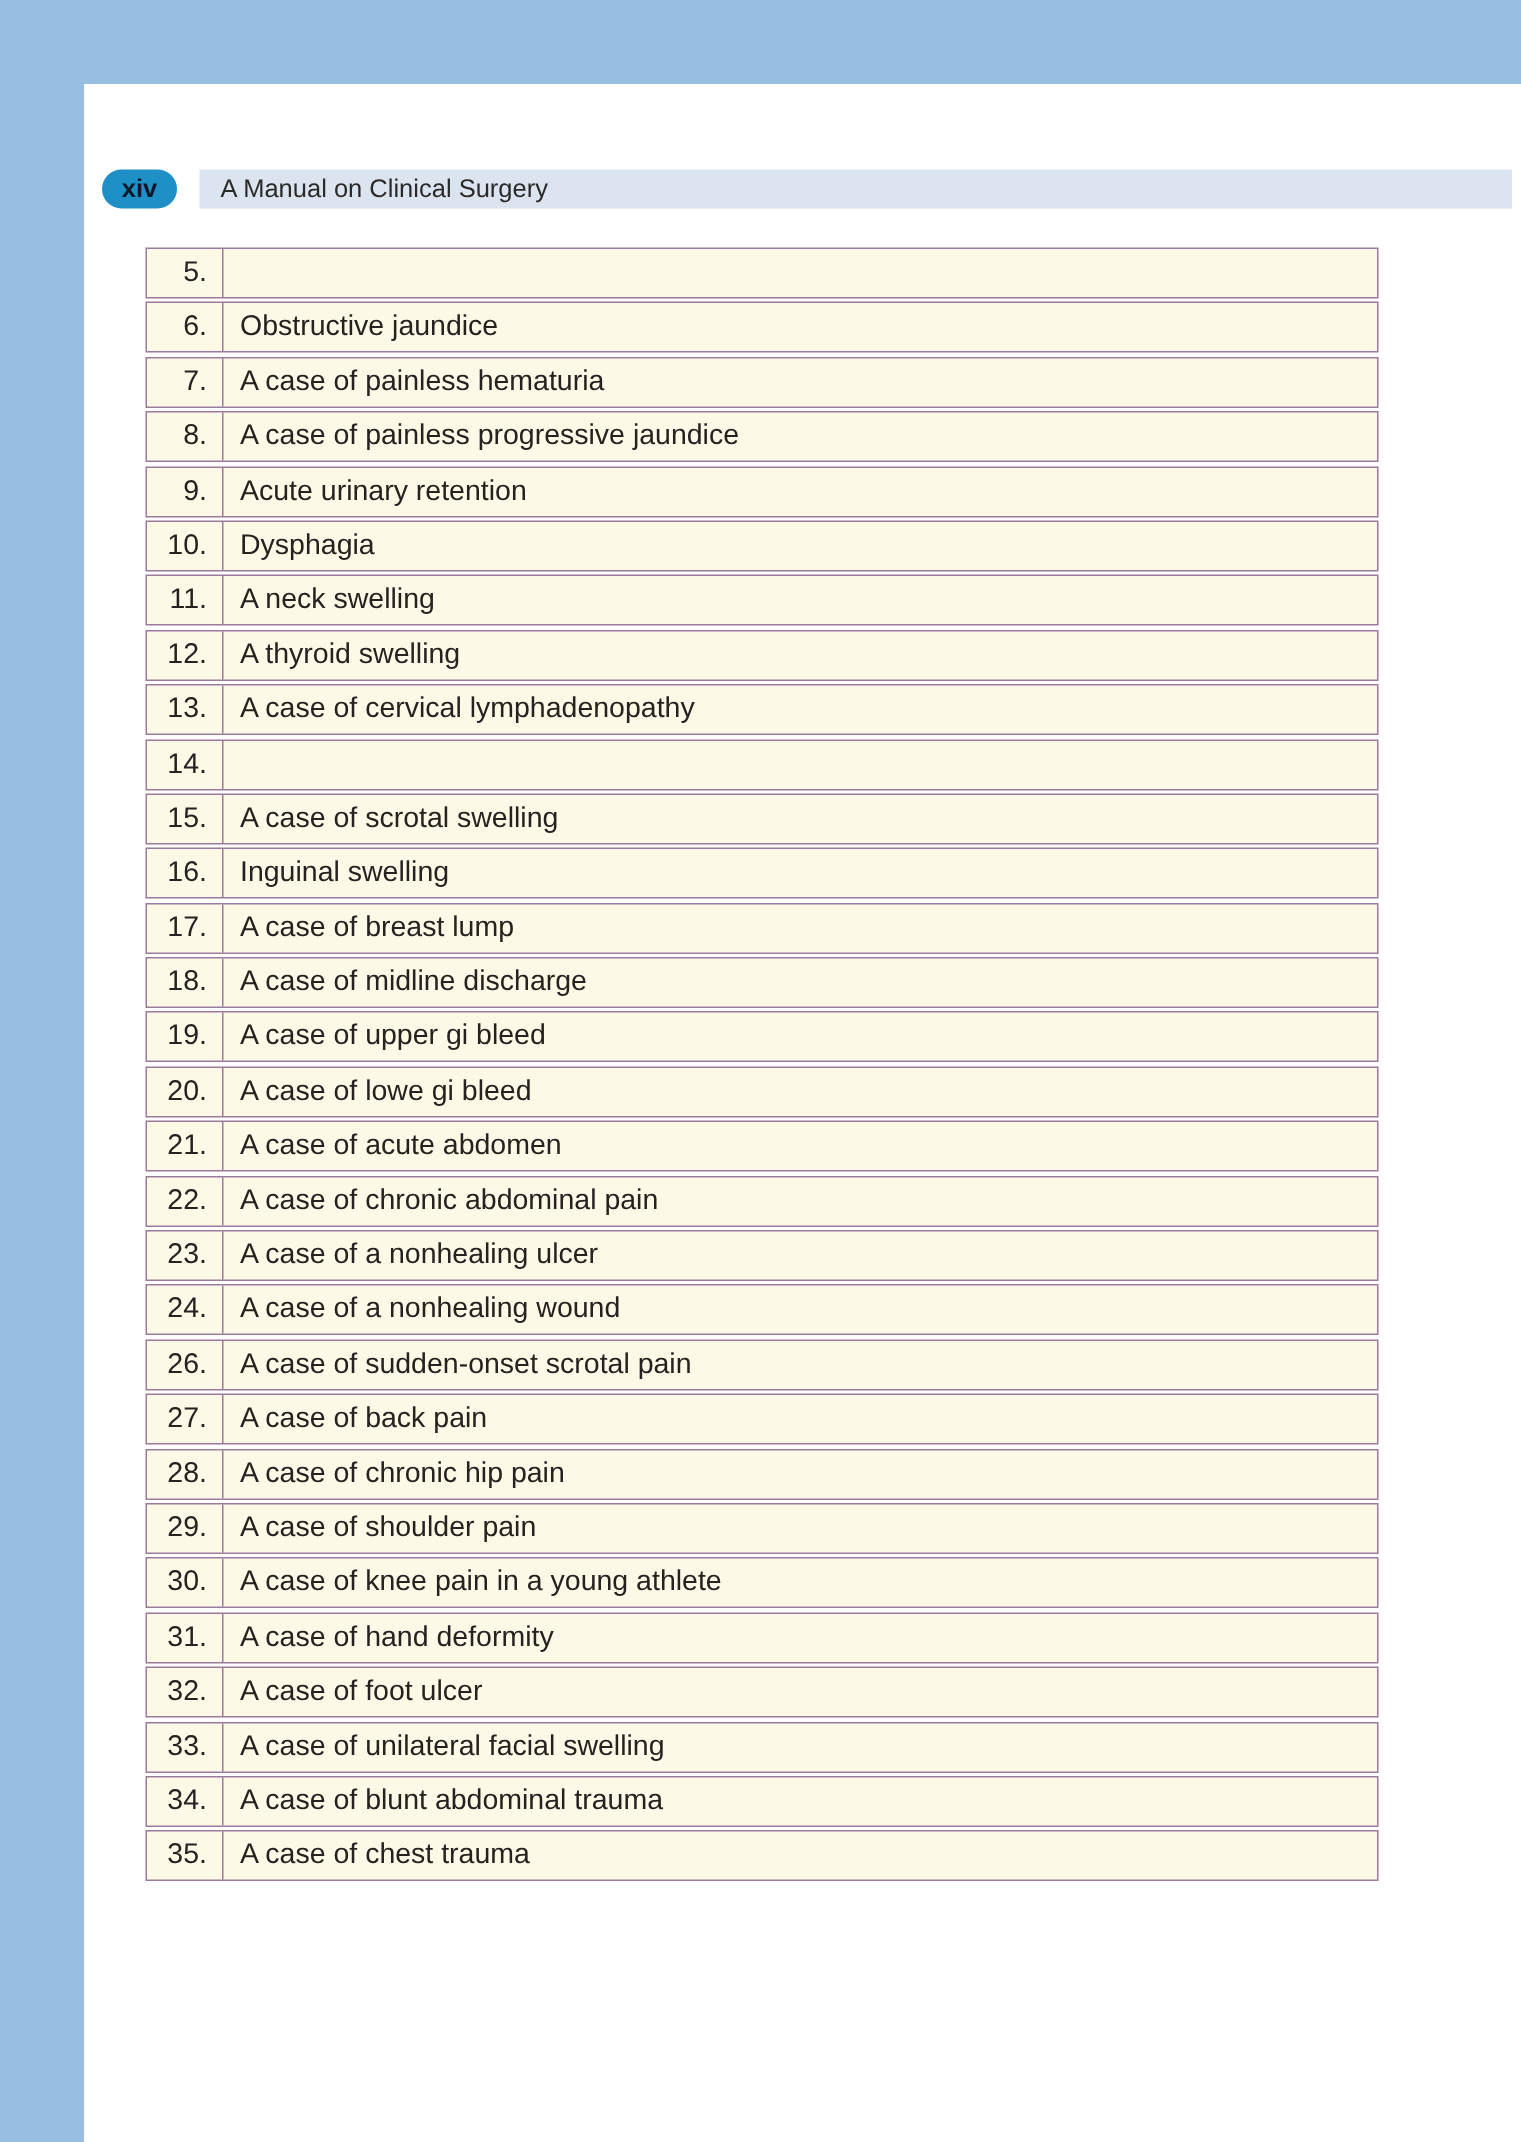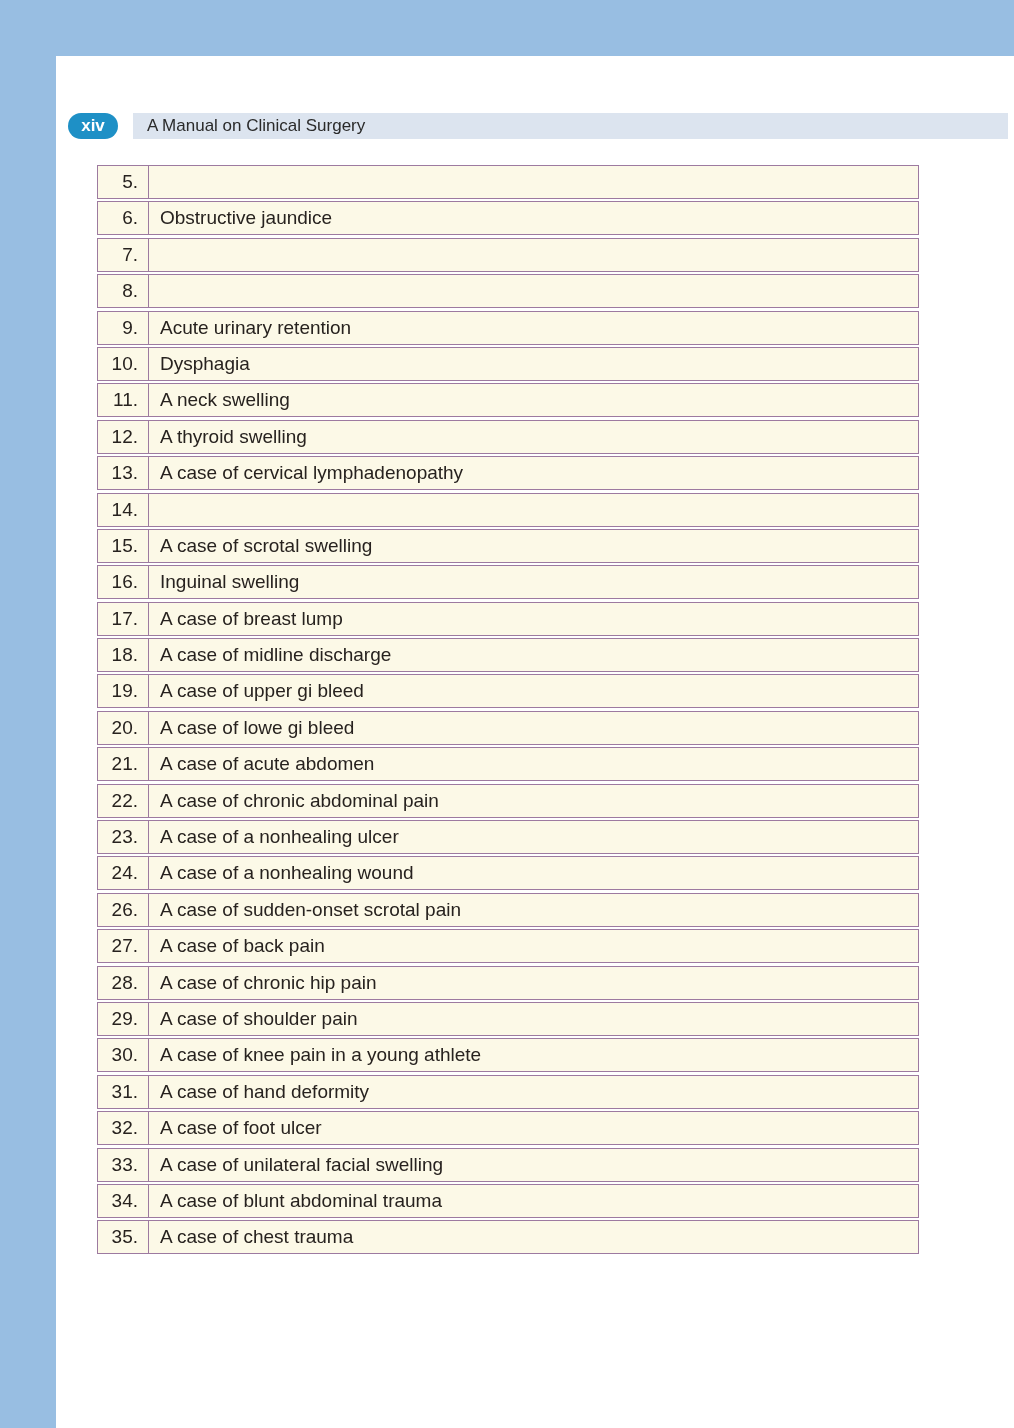--- a/index.html
+++ b/index.html
@@ -38,21 +38,21 @@
     right: 6px;
     height: 26px;
     display: flex;
     align-items: stretch;
   }
   .page-badge {
     width: 50px;
     height: 26px;
     background: #1e90c6;
     border-radius: 13px;
-    color: #ffffff;
+    color: #0f172a;
     font-weight: bold;
     font-size: 17px;
     display: flex;
     align-items: center;
     justify-content: center;
     flex: 0 0 auto;
   }
   .header-bar {
     flex: 1;
     margin-left: 15px;
@@ -117,23 +117,25 @@
   <div class="cases-table">
       <div class="row">
         <div class="cell-num">5.</div>
       </div>
       <div class="row">
         <div class="cell-num">6.</div>
         <div class="cell-title">Obstructive jaundice</div>
       </div>
       <div class="row">
         <div class="cell-num">7.</div>
+        <div class="cell-title">A case of painless hematuria</div>
       </div>
       <div class="row">
         <div class="cell-num">8.</div>
+        <div class="cell-title">A case of painless progressive jaundice</div>
       </div>
       <div class="row">
         <div class="cell-num">9.</div>
         <div class="cell-title">Acute urinary retention</div>
       </div>
       <div class="row">
         <div class="cell-num">10.</div>
         <div class="cell-title">Dysphagia</div>
       </div>
       <div class="row">

